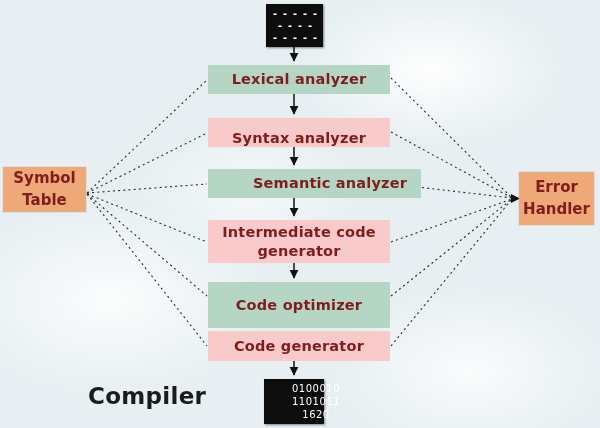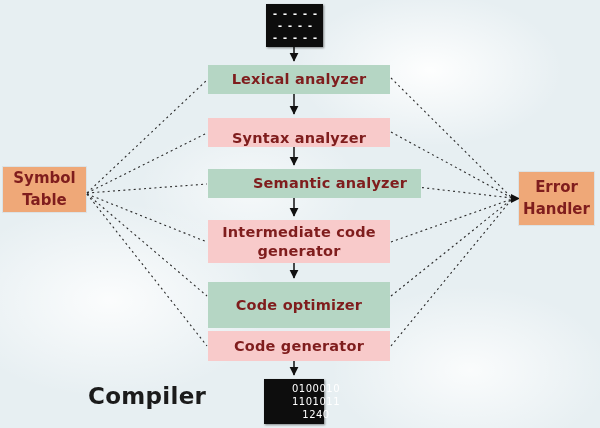--- a/index.html
+++ b/index.html
@@ -101,18 +101,18 @@
   <div class="box orange side" style="left:3px;top:167px;width:83px;height:45px;">
     <span>Symbol Table</span>
   </div>
   <div class="box orange side" style="left:519px;top:172px;width:75px;height:53px;">
     <span>Error Handler</span>
   </div>
 
   <div class="box blackbox" style="left:264px;top:379px;width:60px;height:45px;">
     <span class="binline">0100010</span>
     <span class="binline">1101011</span>
-    <span class="binline">1240</span>
+    <span class="binline">1620</span>
   </div>
 
   <div class="caption">Compiler</div>
 
 </div>
 
 </body></html>

